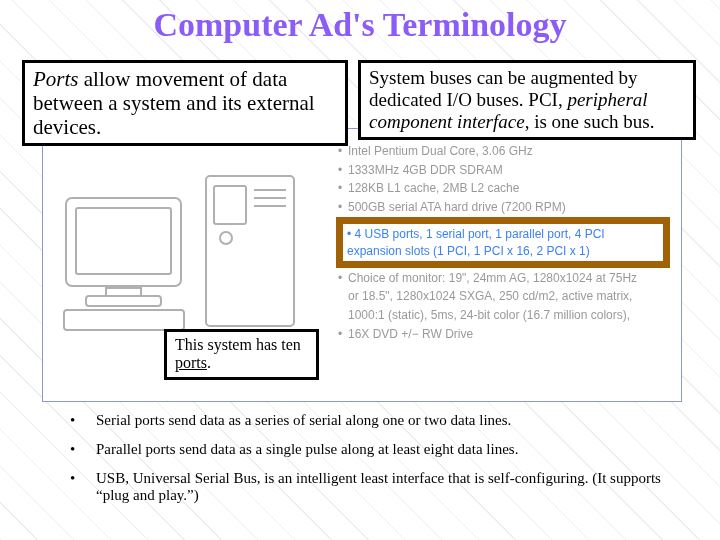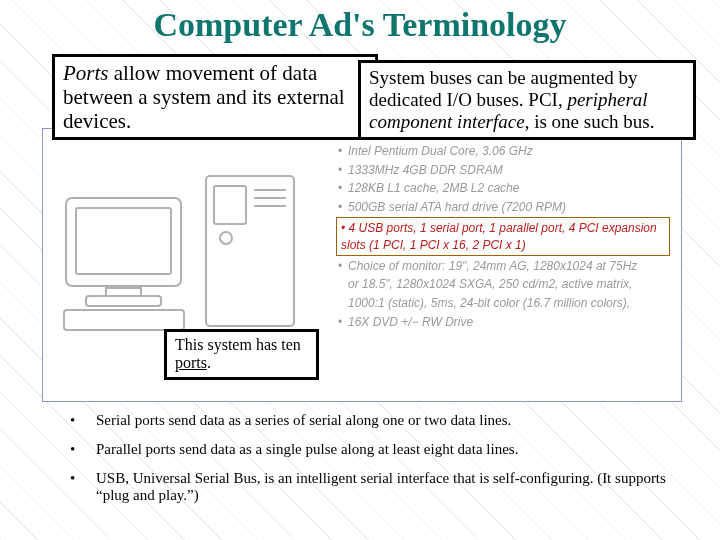--- a/index.html
+++ b/index.html
@@ -16,59 +16,58 @@
     position:absolute;inset:0;
     background:
       repeating-linear-gradient(45deg,#dcdfe8 0 1px,transparent 1px 26px);
     opacity:.55;
     pointer-events:none;
   }
   .title{
     position:absolute;top:6px;left:0;right:0;
     text-align:center;
     font-size:34px;font-weight:bold;
-    color:#0f766e;
+    color:#8b5cf6;
   }
   
   .callout{
     position:absolute;
     background:#fff;
     border:3px solid #000;
     padding:4px 8px;
     font-size:21px;
     line-height:1.15;
     color:#000;
     box-sizing:border-box;
   }
   .callout .ital{font-style:italic;}
-  #box-left{top:54px;left:22px;width:326px;margin-left:30px;}
+  #box-left{top:60px;left:22px;width:326px;}
   #box-right{top:60px;left:358px;width:338px;font-size:19px;font-family:Liberation Serif, serif;}
   #box-small{top:329px;left:164px;width:155px;font-size:16px;}
   
   .spec-panel{
     position:absolute;top:128px;left:42px;width:638px;height:272px;
     border:1px solid #8a96cc;
     background:#fff;
   }
   
   .illus{position:absolute;top:168px;left:56px;width:260px;height:170px;}
   .illus svg{width:100%;height:100%;}
   
   .specs{
     position:absolute;top:142px;left:338px;width:330px;
     font-family:Arial,Helvetica,sans-serif;
     font-size:12px;color:#9a9a9a;
     line-height:1.55;
-    font-style:italic;
   }
   .specs .row{white-space:nowrap;overflow:hidden;}
   .specs .dot{display:inline-block;width:10px;}
   .specs .hl{
     display:block;
-    border:1px solid #a16207;background:#fff;color:#b91c1c;
+    border:7px solid #a16207;background:#fff;color:#3b82f6;
     padding:2px 4px;margin:1px -2px;
     white-space:normal;line-height:1.35;
   }
   
   .bottom{
     position:absolute;top:412px;left:70px;right:30px;
     font-size:15px;color:#000;
   }
   .bottom .brow{display:flex;margin-bottom:12px;}
   .bottom .bmark{width:26px;flex:none;}
@@ -128,16 +127,16 @@
       <div class="brow">
         <div class="bmark">•</div>
         <div>Serial ports send data as a series of serial along one or two data lines.</div>
       </div>
       <div class="brow">
         <div class="bmark">•</div>
         <div>Parallel ports send data as a single pulse along at least eight data lines.</div>
       </div>
       <div class="brow">
         <div class="bmark">•</div>
-        <div>USB, Universal Serial Bus, is an intelligent serial interface that is self-configuring.  (It supports “plug and play.”)</div>
+        <div>USB, Universal Serial Bus, is an intelligent least interface that is self-configuring.  (It supports “plug and play.”)</div>
       </div>
     </div>
 </div>
 
 </body></html>

